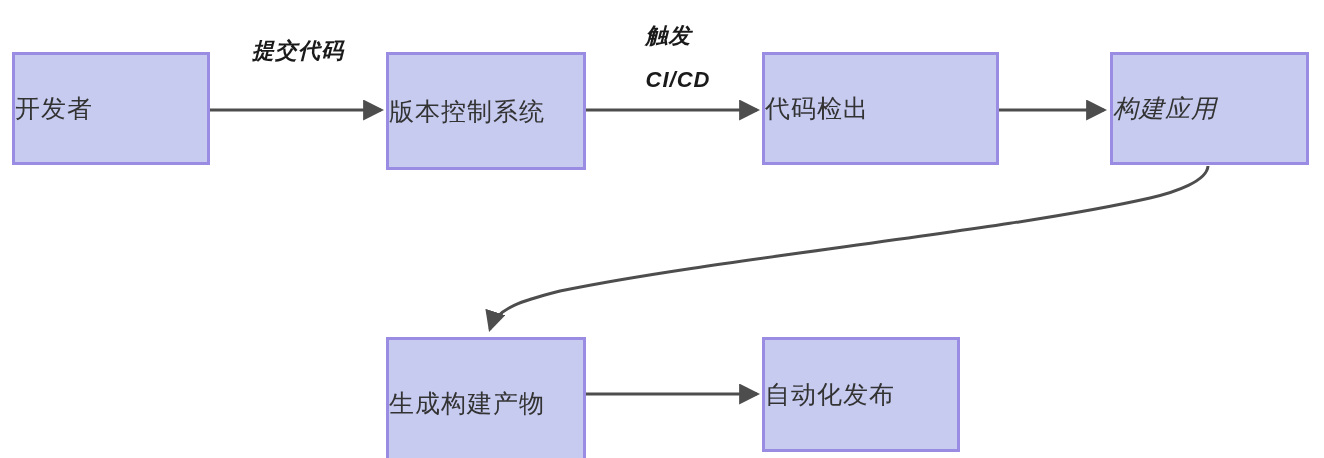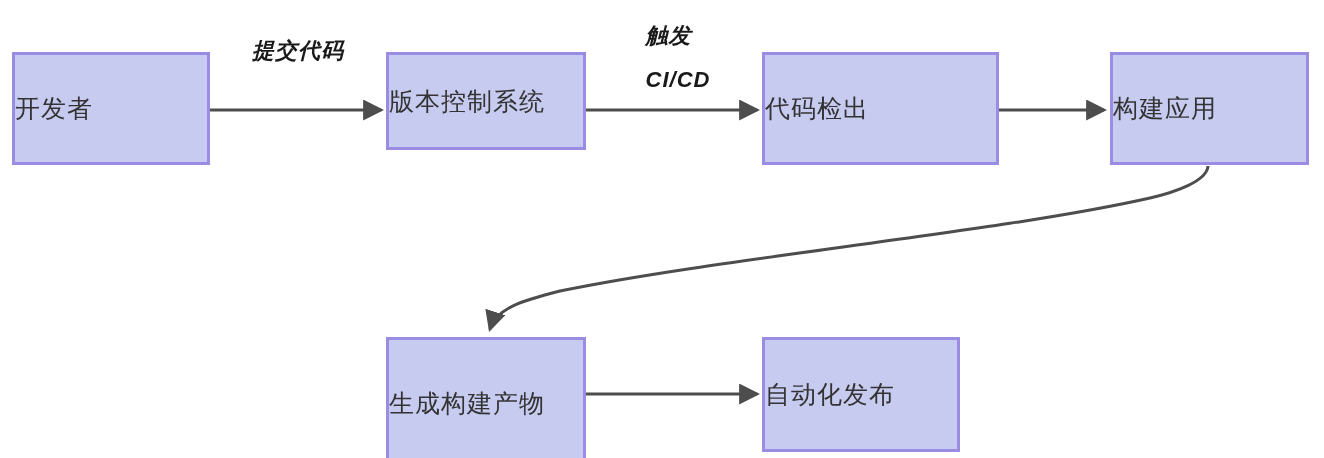--- a/index.html
+++ b/index.html
@@ -71,29 +71,29 @@
     <path class="edge" d="M 586 110 H 757" marker-end="url(#arrow)"></path>
     <path class="edge" d="M 960 110 H 1104" marker-end="url(#arrow)"></path>
     <path class="edge" d="M 1208 166 C 1207 181 1176 192 1150 198 C 1000 232 720 258 560 291 C 525 300 497 307 490 329" marker-end="url(#arrow)"></path>
     <path class="edge" d="M 586 394 H 757" marker-end="url(#arrow)"></path>
   </svg>
 
   <div class="node" style="left:12px; top:52px; width:198px; height:113px;">
     <span>开发者</span>
   </div>
 
-  <div class="node" style="left:386px; top:52px; width:200px; height:98px;">
+  <div class="node" style="left:386px; top:52px; width:200px; height:118px;">
     <span>版本控制系统</span>
   </div>
 
   <div class="node" style="left:762px; top:52px; width:237px; height:113px;">
     <span>代码检出</span>
   </div>
 
-  <div class="node" style="left:1110px; top:52px; width:199px; height:113px;">
+  <div class="node" style="left:1110px; top:52px; width:199px; height:113px;font-style:italic;">
     <span>构建应用</span>
   </div>
 
   <div class="node" style="left:386px; top:337px; width:200px; height:132px;">
     <span>生成构建产物</span>
   </div>
 
   <div class="node" style="left:762px; top:337px; width:198px; height:115px;">
     <span>自动化发布</span>
   </div>

